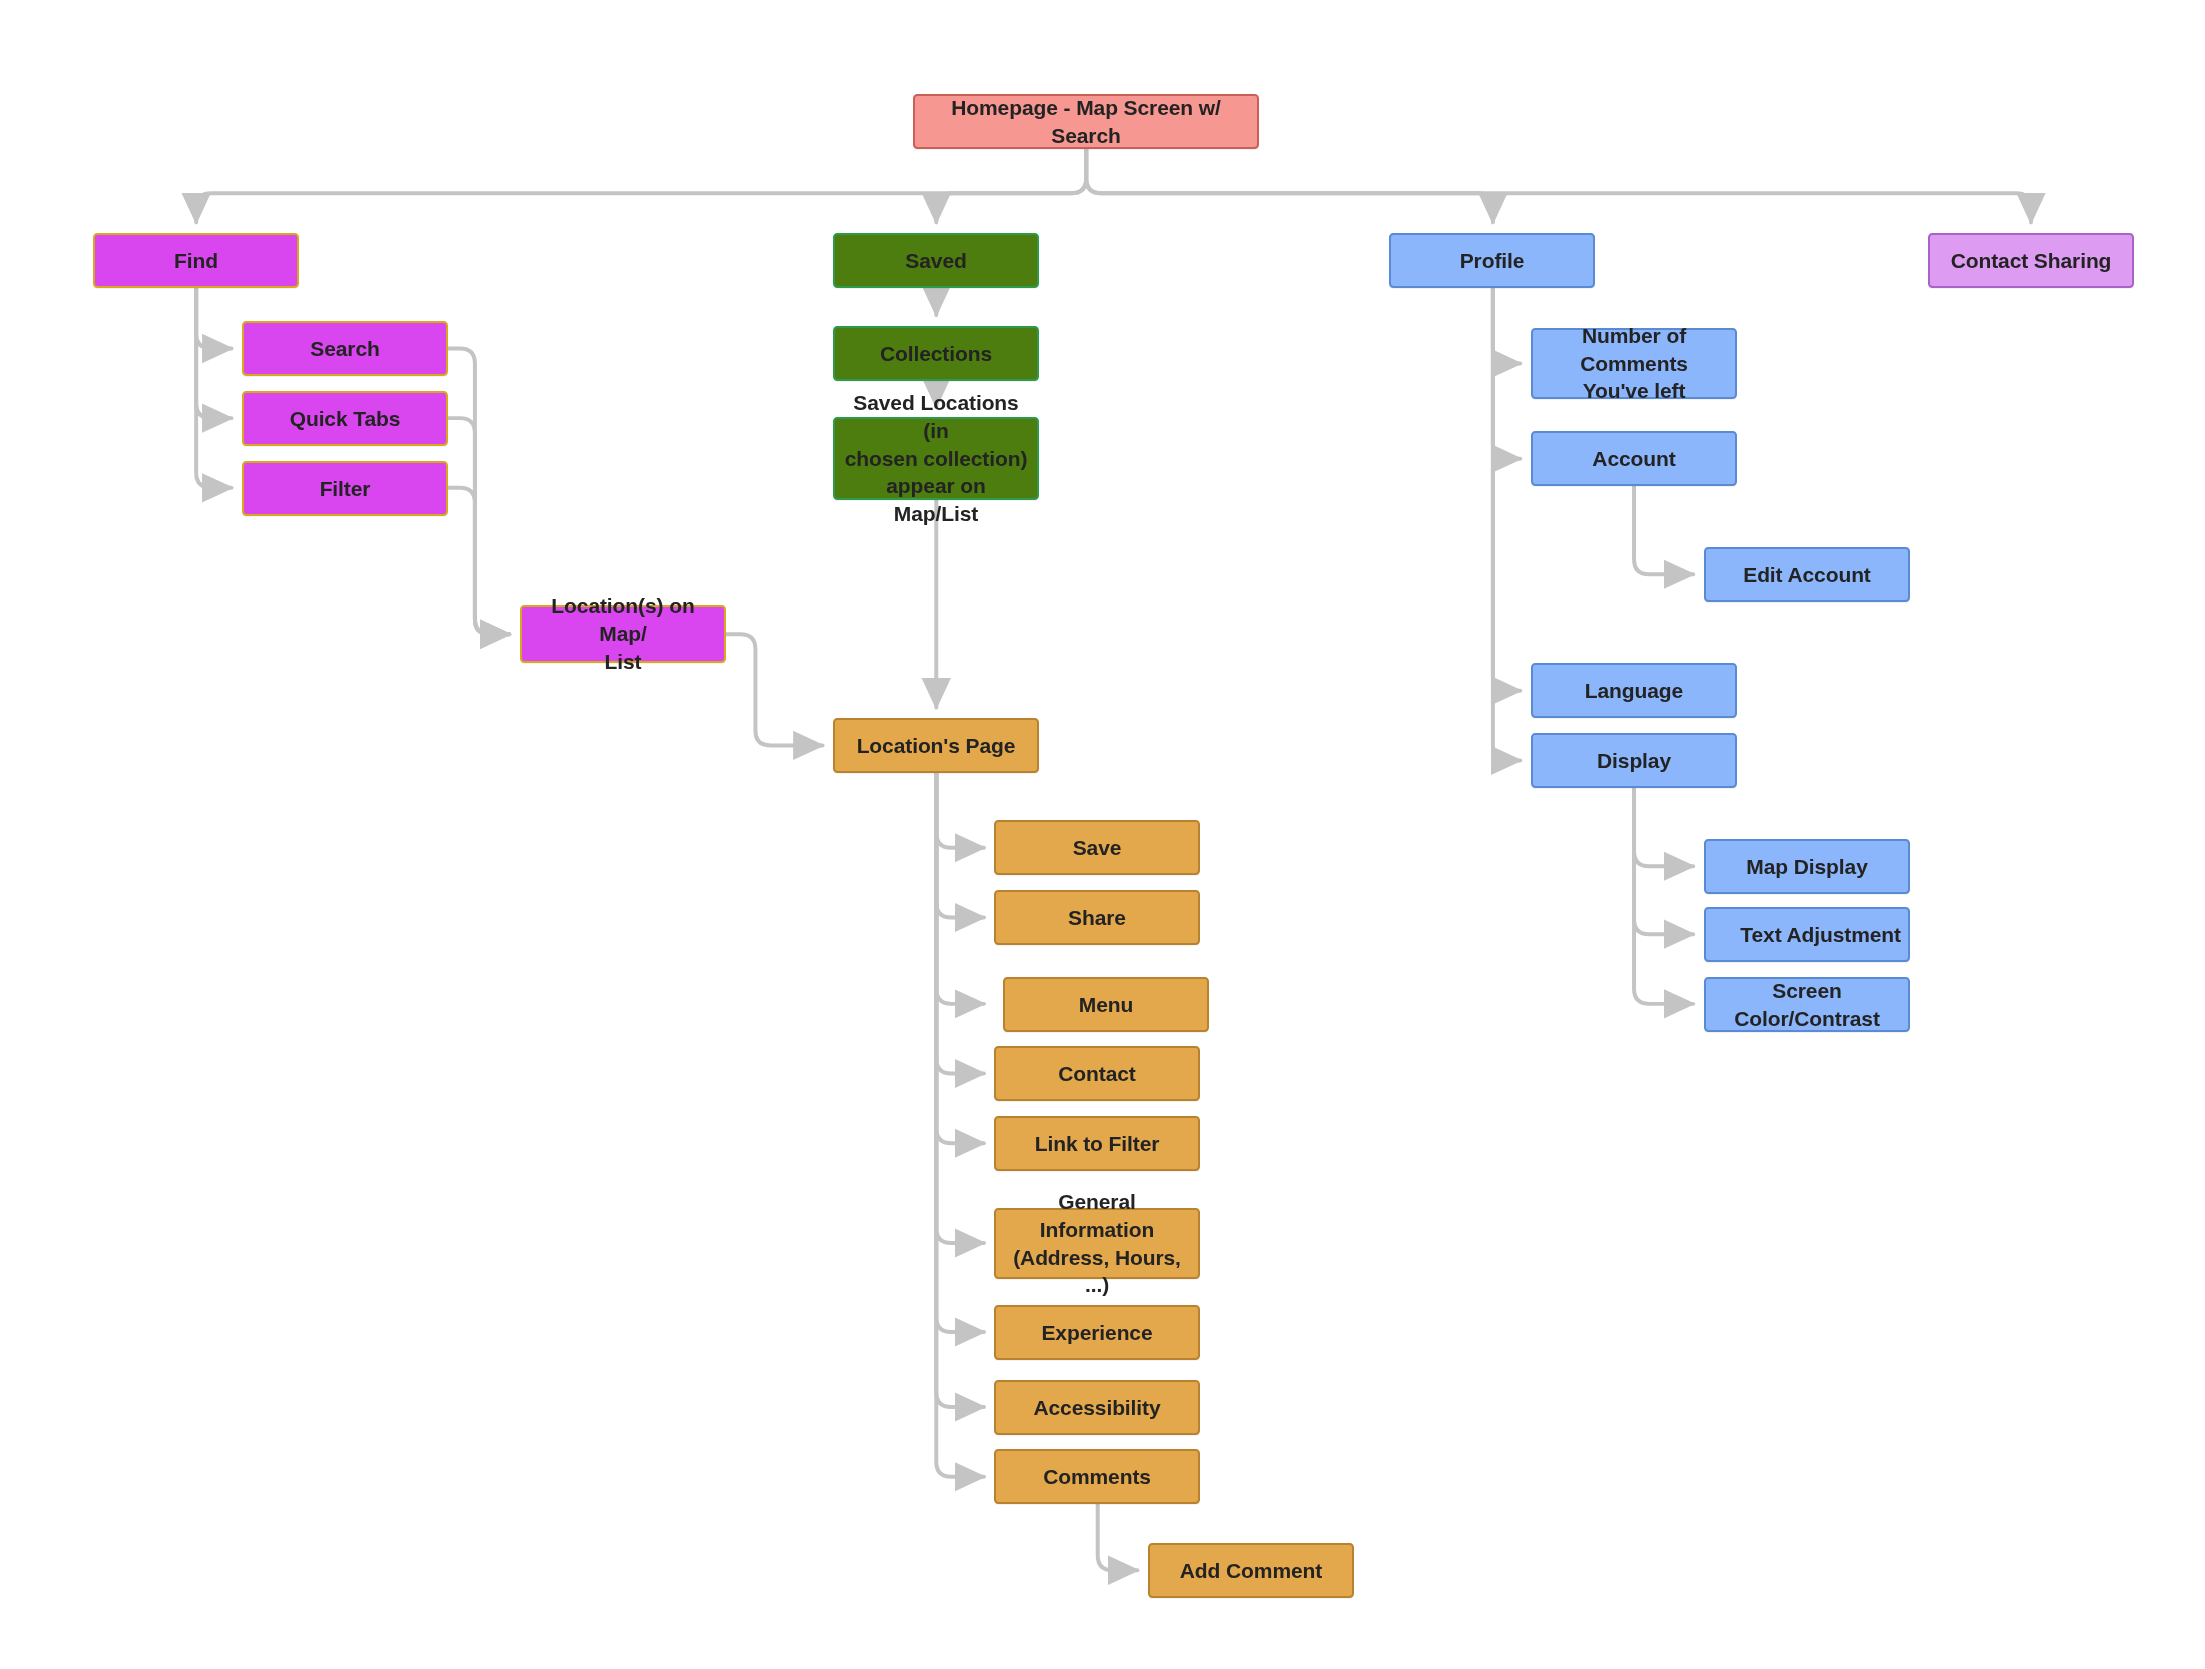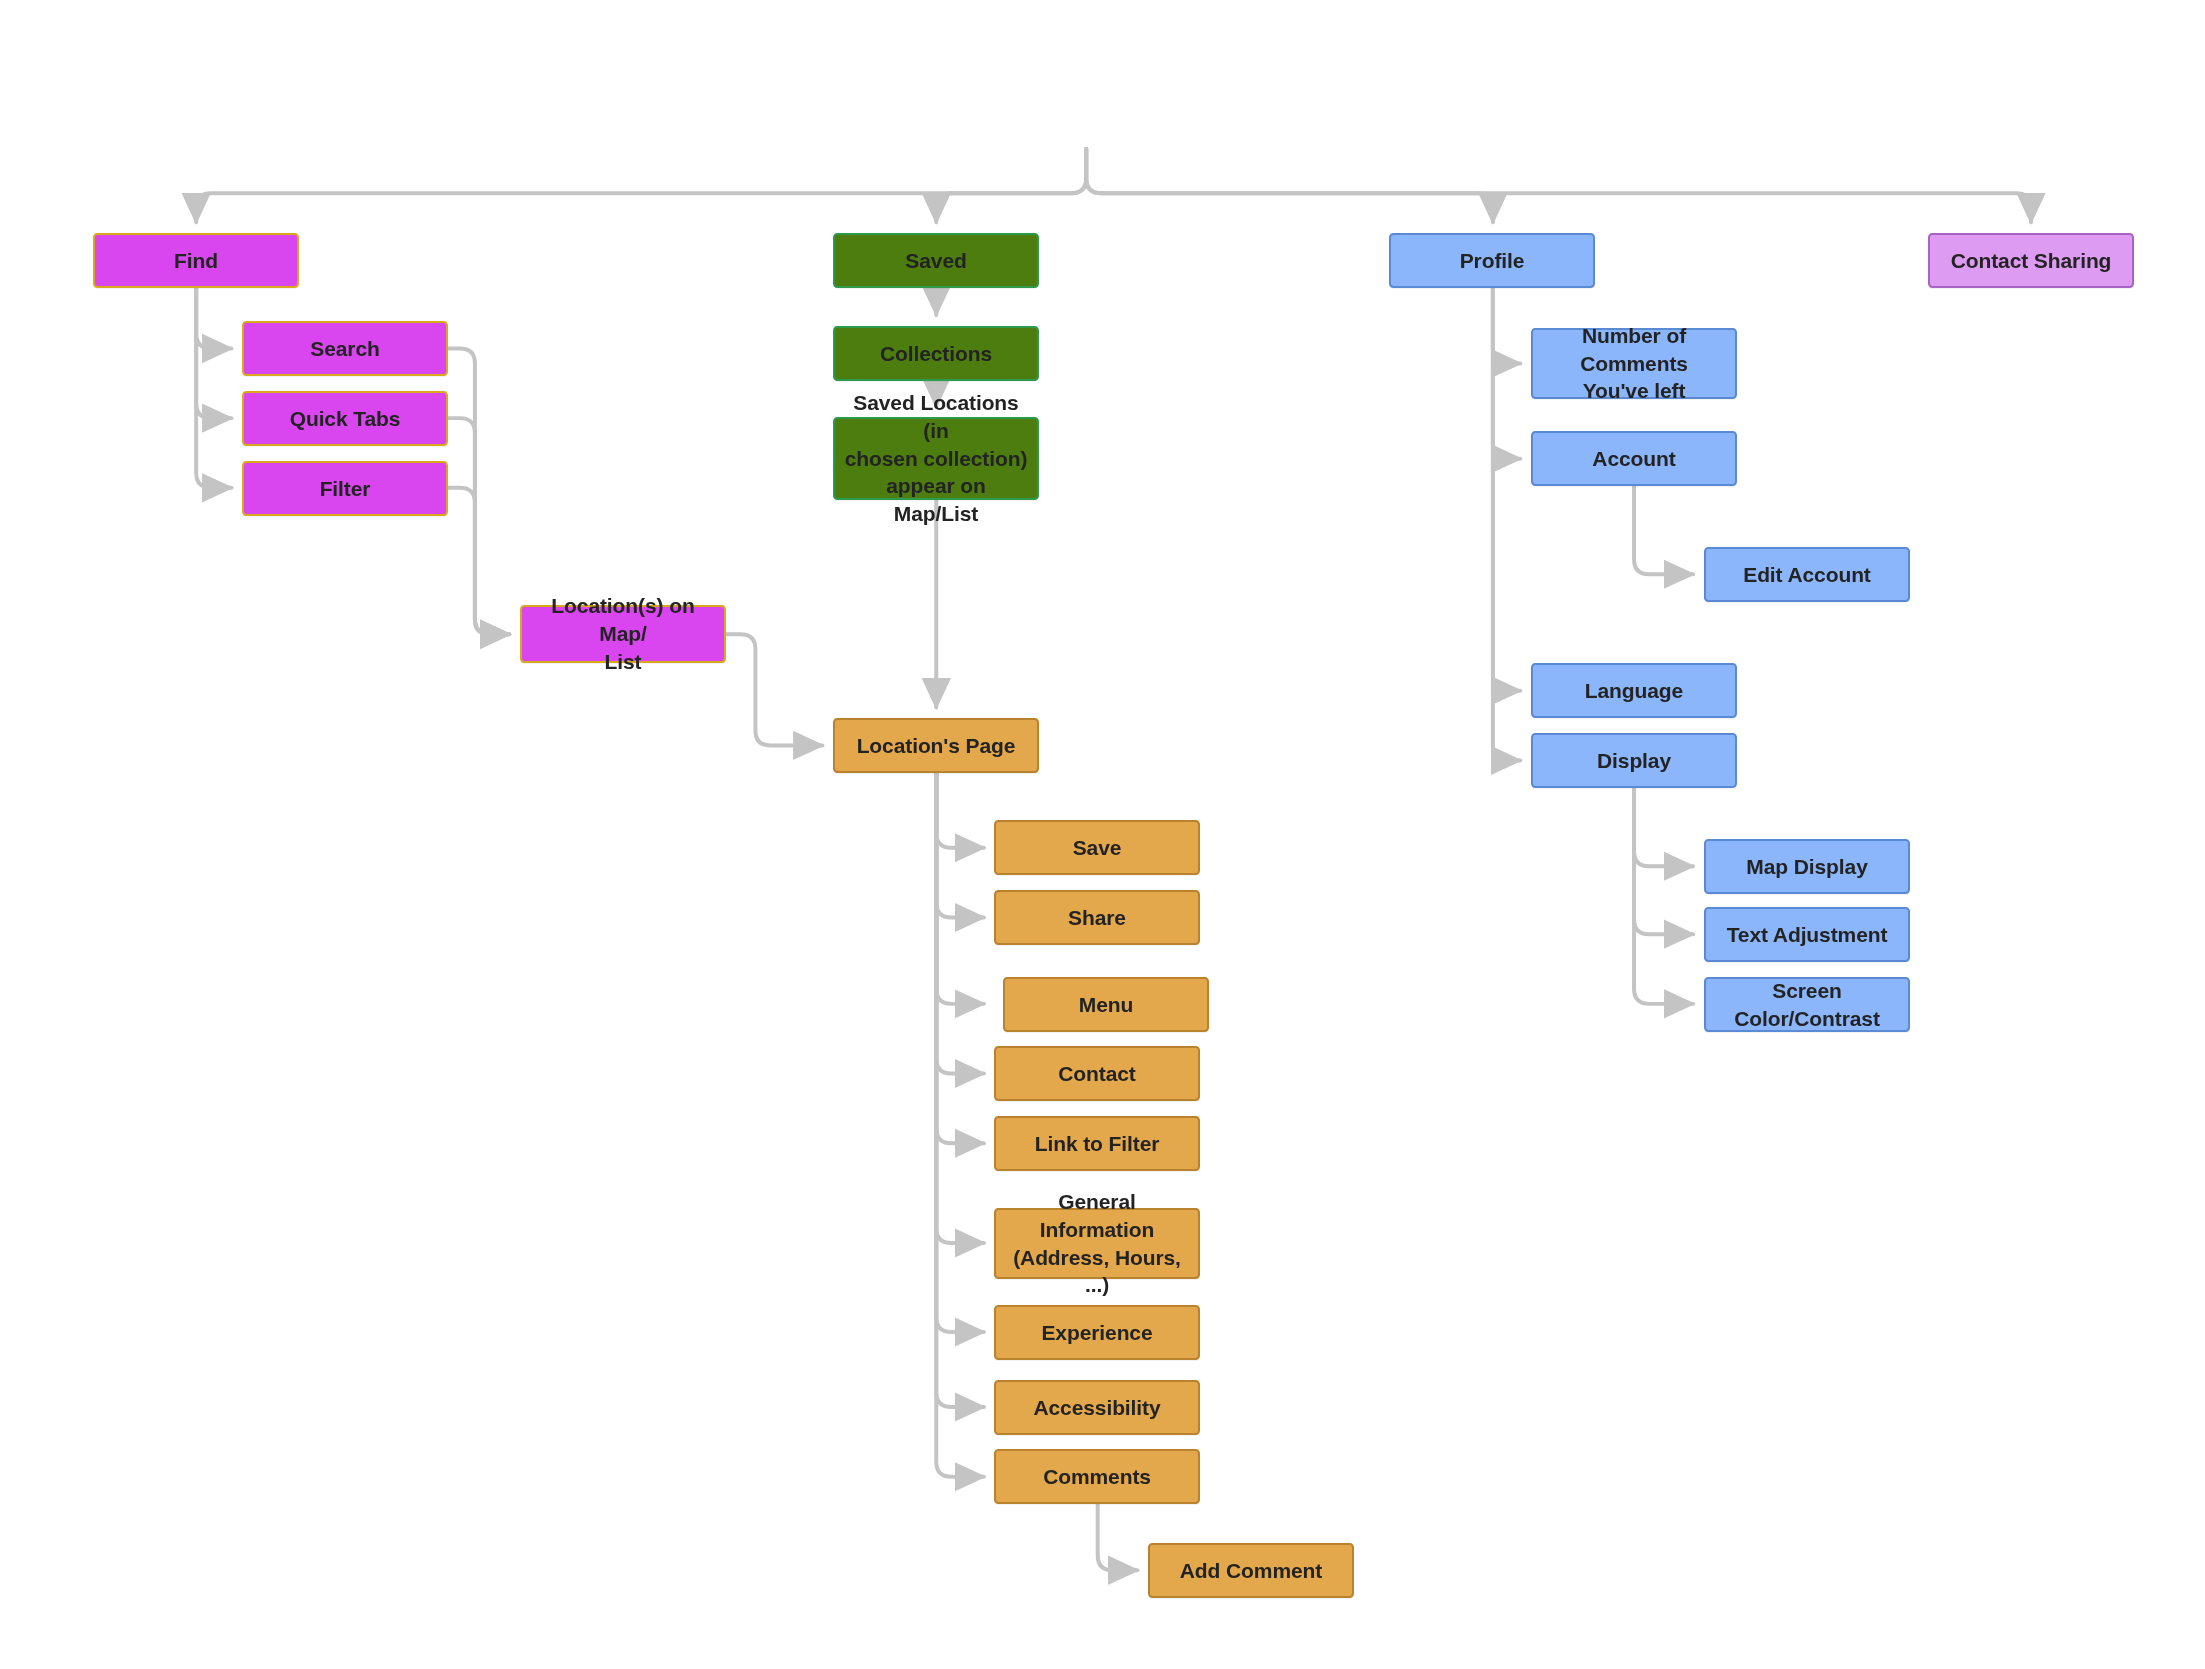--- a/index.html
+++ b/index.html
@@ -118,20 +118,23 @@
       <path d="M1852,551 L1852,634 Q1852,651 1869,651 L1919,651"></path>
 
       <path d="M1852,893 L1852,965 Q1852,982 1869,982 L1919,982"></path>
       <path d="M1852,893 L1852,1042 Q1852,1059 1869,1059 L1919,1059"></path>
       <path d="M1852,893 L1852,1121 Q1852,1138 1869,1138 L1919,1138"></path>
     </g>
   </svg>
 
   <div class="speck" style="left:314px; top:492px;"></div>
 
+  <div class="node c-pink" style="left: 913px; top: 94px; width: 346px; height: 55px;">
+    <span class="lbl">Homepage - Map Screen w/ Search</span>
+  </div>
 
   <div class="node c-yellow" style="left: 93px; top: 233px; width: 206px; height: 55px;">
     <span class="lbl">Find</span>
   </div>
   <div class="node c-yellow" style="left: 242px; top: 321px; width: 206px; height: 55px;">
     <span class="lbl">Search</span>
   </div>
   <div class="node c-yellow" style="left: 242px; top: 391px; width: 206px; height: 55px;">
     <span class="lbl">Quick Tabs</span>
   </div>
@@ -205,21 +208,21 @@
   </div>
   <div class="node c-blue" style="left: 1531px; top: 663px; width: 206px; height: 55px;">
     <span class="lbl">Language</span>
   </div>
   <div class="node c-blue" style="left: 1531px; top: 733px; width: 206px; height: 55px;">
     <span class="lbl">Display</span>
   </div>
   <div class="node c-blue" style="left: 1704px; top: 839px; width: 206px; height: 55px;">
     <span class="lbl">Map Display</span>
   </div>
-  <div class="node c-blue" style="left: 1704px; top: 907px; width: 206px; height: 55px;">
+  <div class="node c-blue" style="left: 1704px; top: 907px; width: 206px; height: 55px; justify-content: flex-end;">
     <span class="lbl">Text Adjustment</span>
   </div>
   <div class="node c-blue" style="left: 1704px; top: 977px; width: 206px; height: 55px;">
     <span class="lbl">Screen Color/Contrast</span>
   </div>
 
   <div class="node c-purple" style="left: 1928px; top: 233px; width: 206px; height: 55px;">
     <span class="lbl">Contact Sharing</span>
   </div>
 

